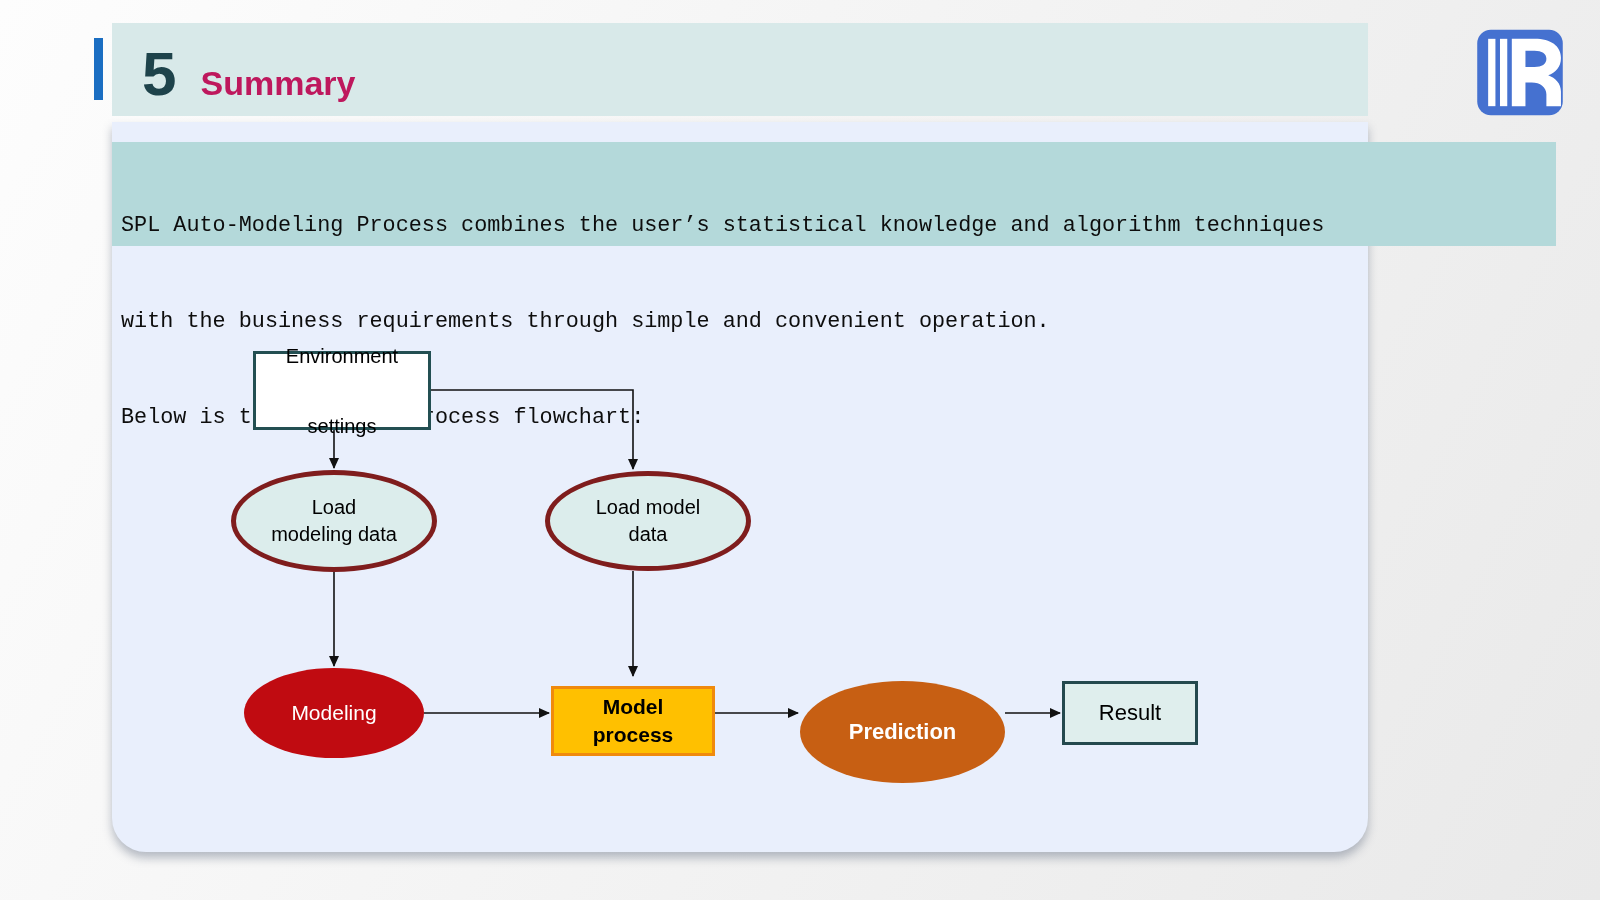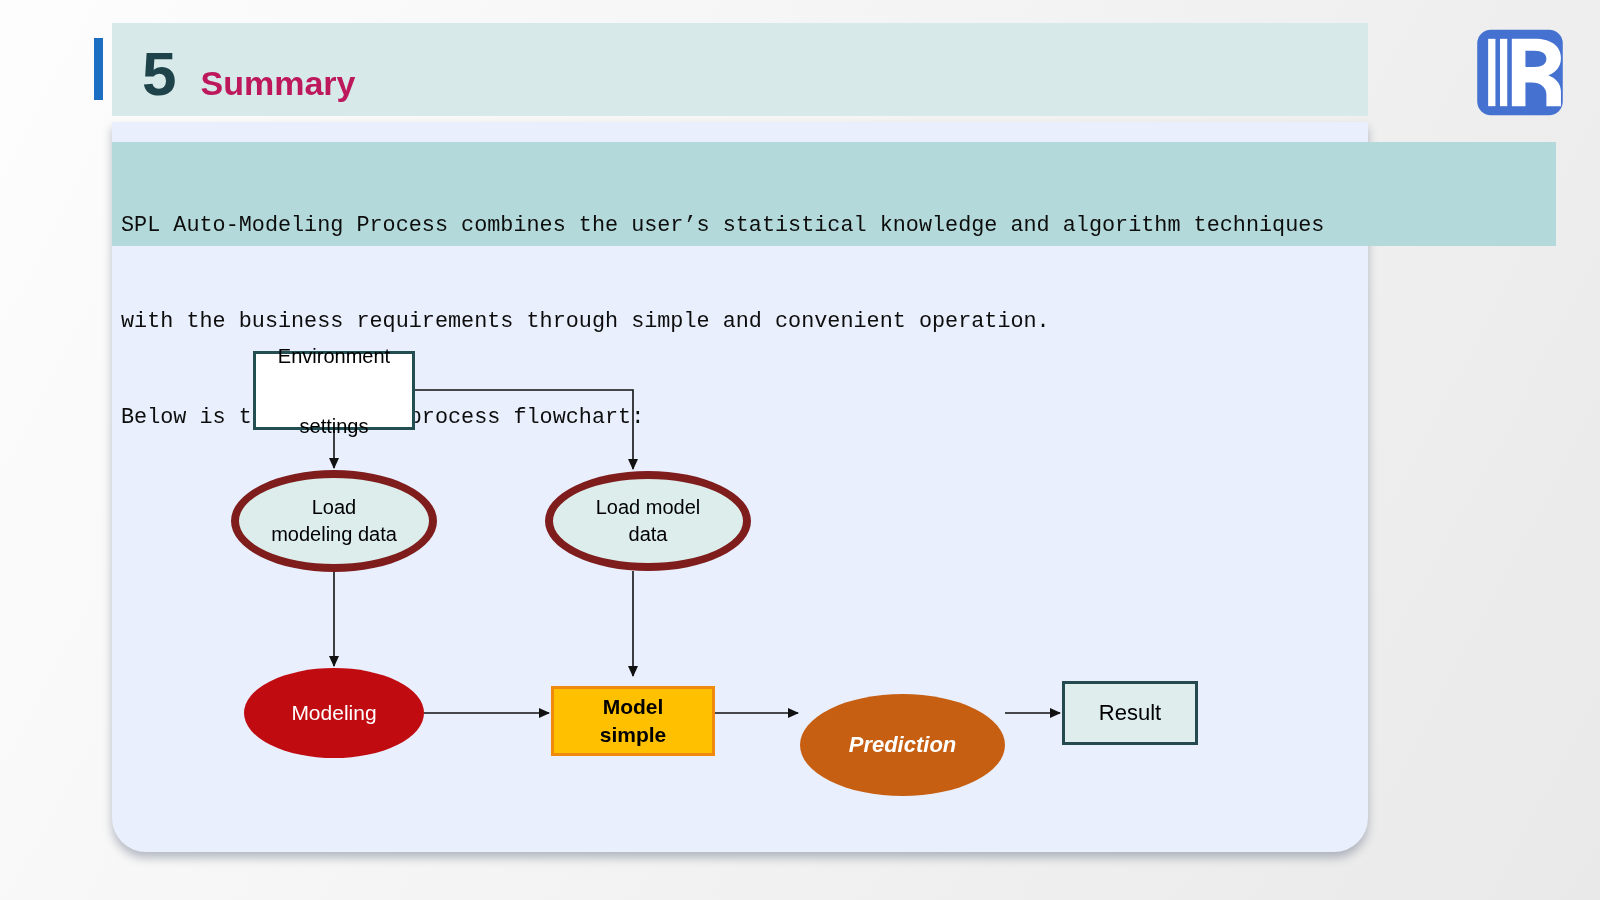--- a/index.html
+++ b/index.html
@@ -44,21 +44,21 @@
   }
   .flow{position:absolute;inset:0;}
   .arrows{position:absolute;left:0;top:0;pointer-events:none;}
   .node{
     position:absolute;box-sizing:border-box;
     display:flex;flex-direction:column;justify-content:center;align-items:center;
     text-align:center;color:#000;
   }
   .ellipse{border-radius:50%;}
   .n-env{background:#ffffff;border:3px solid #234f52;font-size:20px;line-height:26px;}
-  .n-light{background:#dcedec;border:8px solid #7f1d1d;font-size:20px;line-height:27px;}
+  .n-light{background:#dcedec;border:5px solid #7f1d1d;font-size:20px;line-height:27px;}
   .n-modeling{background:#c00b11;color:#ffffff;font-size:21px;}
   .n-object{background:#ffc000;border:3px solid #f08a0c;font-weight:bold;font-size:21px;line-height:28px;margin-top:8px;}
   .n-prediction{background:#c75f13;color:#ffffff;font-weight:bold;font-size:22px;}
   .n-result{background:#dfeeed;border:3px solid #24494e;font-size:22px;}
 </style>
 </head>
 <body>
 
 <div class="accent-bar"></div>
 
@@ -96,45 +96,45 @@
         <path d="M222,308 V346" marker-end="url(#ah)"></path>
         <path d="M303,268 H521 V347" marker-end="url(#ah)"></path>
         <path d="M222,450 V544" marker-end="url(#ah)"></path>
         <path d="M521,449 V554" marker-end="url(#ah)"></path>
         <path d="M312,591 H437" marker-end="url(#ah)"></path>
         <path d="M603,591 H686" marker-end="url(#ah)"></path>
         <path d="M893,591 H948" marker-end="url(#ah)"></path>
       </g>
     </svg>
 
-    <div class="node n-env" style="left:141px;top:229px;width:162px;height:79px;gap:44px;">
+    <div class="node n-env" style="left:141px;top:229px;width:178px;height:79px;gap:44px;">
       <span>Environment</span>
       <span>settings</span>
     </div>
 
     <div class="node ellipse n-light" style="left:119px;top:348px;width:206px;height:102px;">
       <span>Load</span>
       <span>modeling data</span>
     </div>
 
     <div class="node ellipse n-light" style="left:433px;top:349px;width:206px;height:100px;">
       <span>Load model</span>
       <span>data</span>
     </div>
 
     <div class="node ellipse n-modeling" style="left:132px;top:546px;width:180px;height:90px;">
       <span>Modeling</span>
     </div>
 
     <div class="node n-object" style="left:439px;top:556px;width:164px;height:70px;">
       <span>Model</span>
-      <span>simple</span>
+      <span>process</span>
     </div>
 
-    <div class="node ellipse n-prediction" style="left:688px;top:572px;width:205px;height:102px;font-style:italic;">
+    <div class="node ellipse n-prediction" style="left:688px;top:559px;width:205px;height:102px;">
       <span>Prediction</span>
     </div>
 
     <div class="node n-result" style="left:950px;top:559px;width:136px;height:64px;">
       <span>Result</span>
     </div>
 
   </div>
 </main>
 

